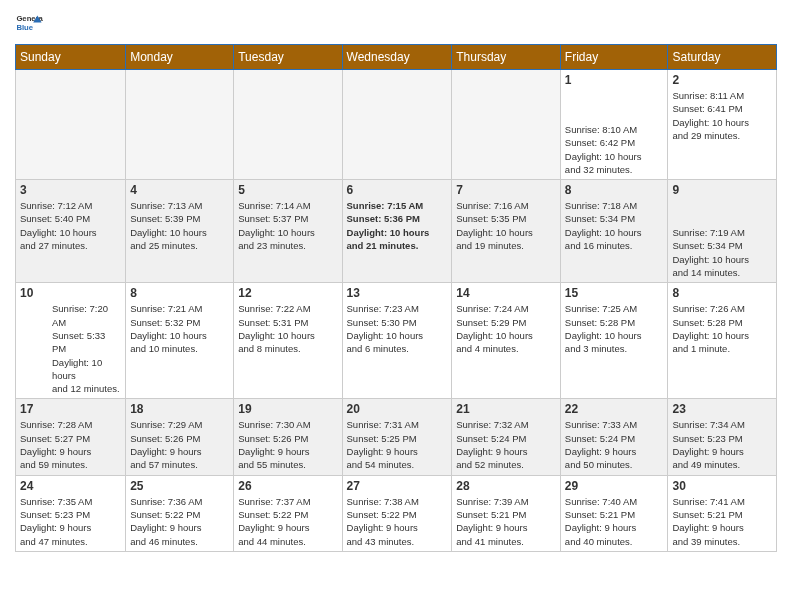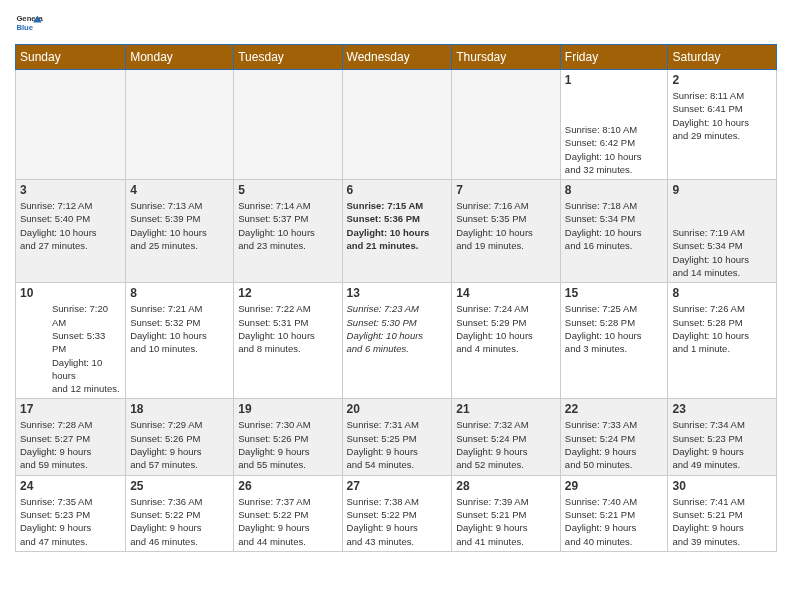--- a/index.html
+++ b/index.html
@@ -196,21 +196,21 @@
         </td>
         <td>
           <span class="day-num">12</span>
           <div class="day-info" style="white-space: pre-line;">Sunrise: 7:22 AM
 Sunset: 5:31 PM
 Daylight: 10 hours
 and 8 minutes.</div>
         </td>
         <td>
           <span class="day-num">13</span>
-          <div class="day-info" style="white-space: pre-line; font-style: italic;">Sunrise: 7:23 AM
+          <div class="day-info" style="white-space: pre-line;">Sunrise: 7:23 AM
 Sunset: 5:30 PM
 Daylight: 10 hours
 and 6 minutes.</div>
         </td>
         <td>
           <span class="day-num">14</span>
           <div class="day-info" style="white-space: pre-line;">Sunrise: 7:24 AM
 Sunset: 5:29 PM
 Daylight: 10 hours
 and 4 minutes.</div>

